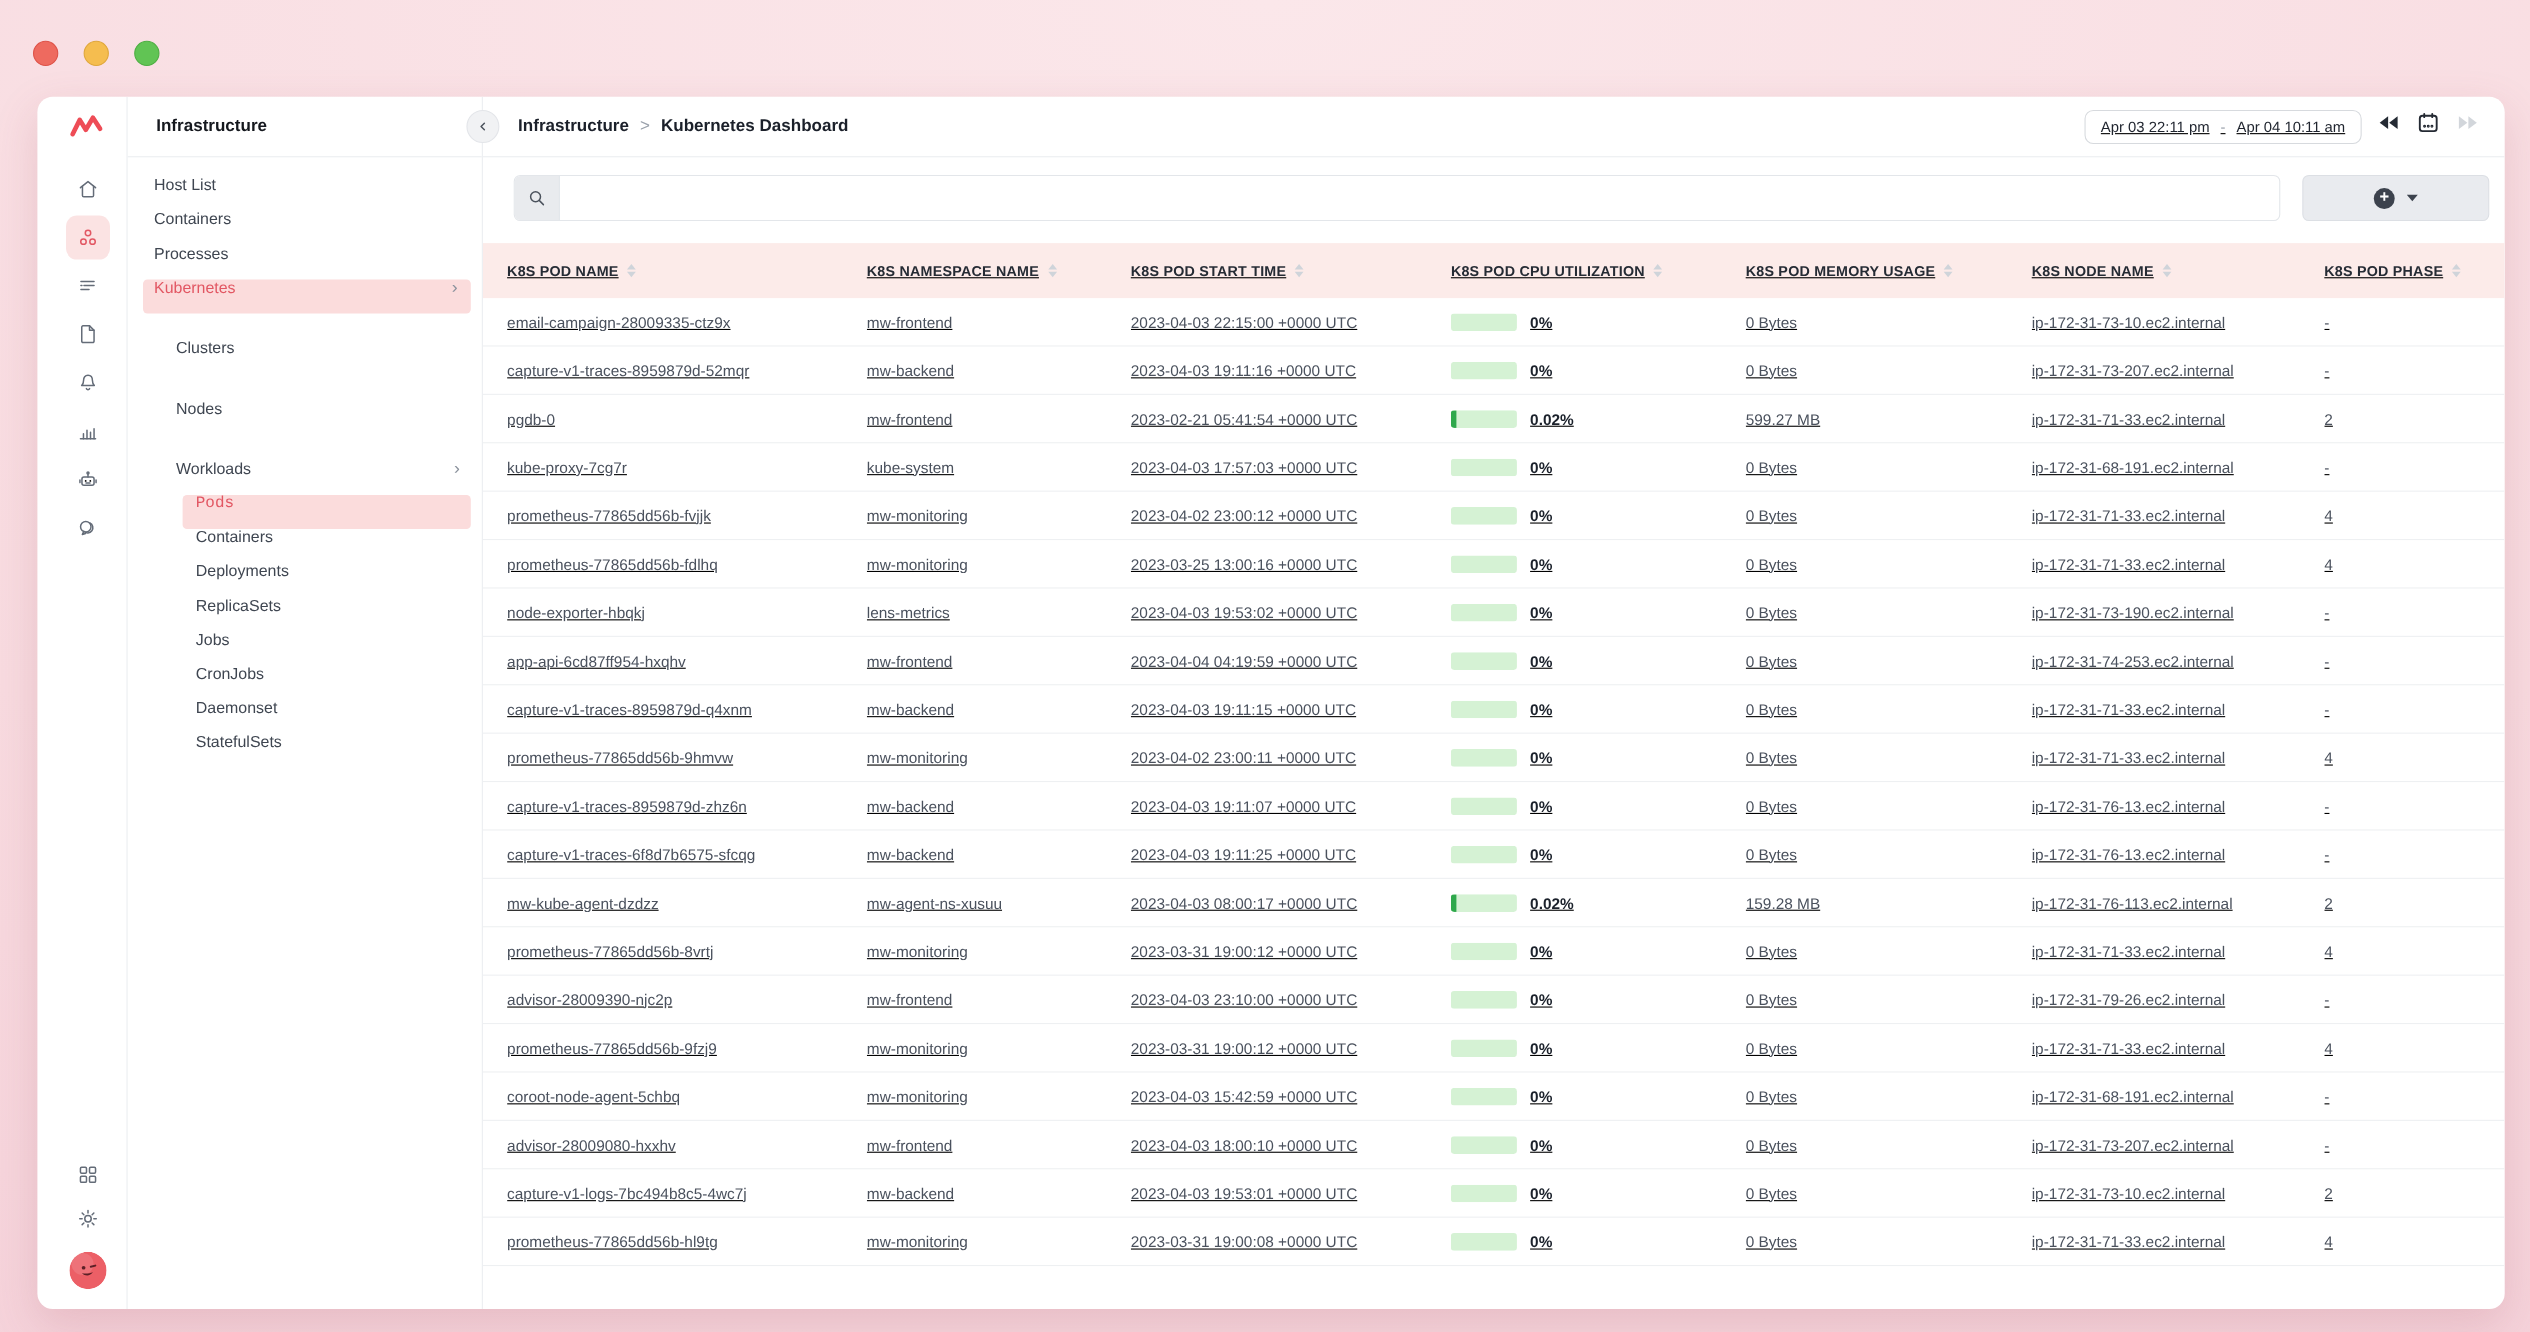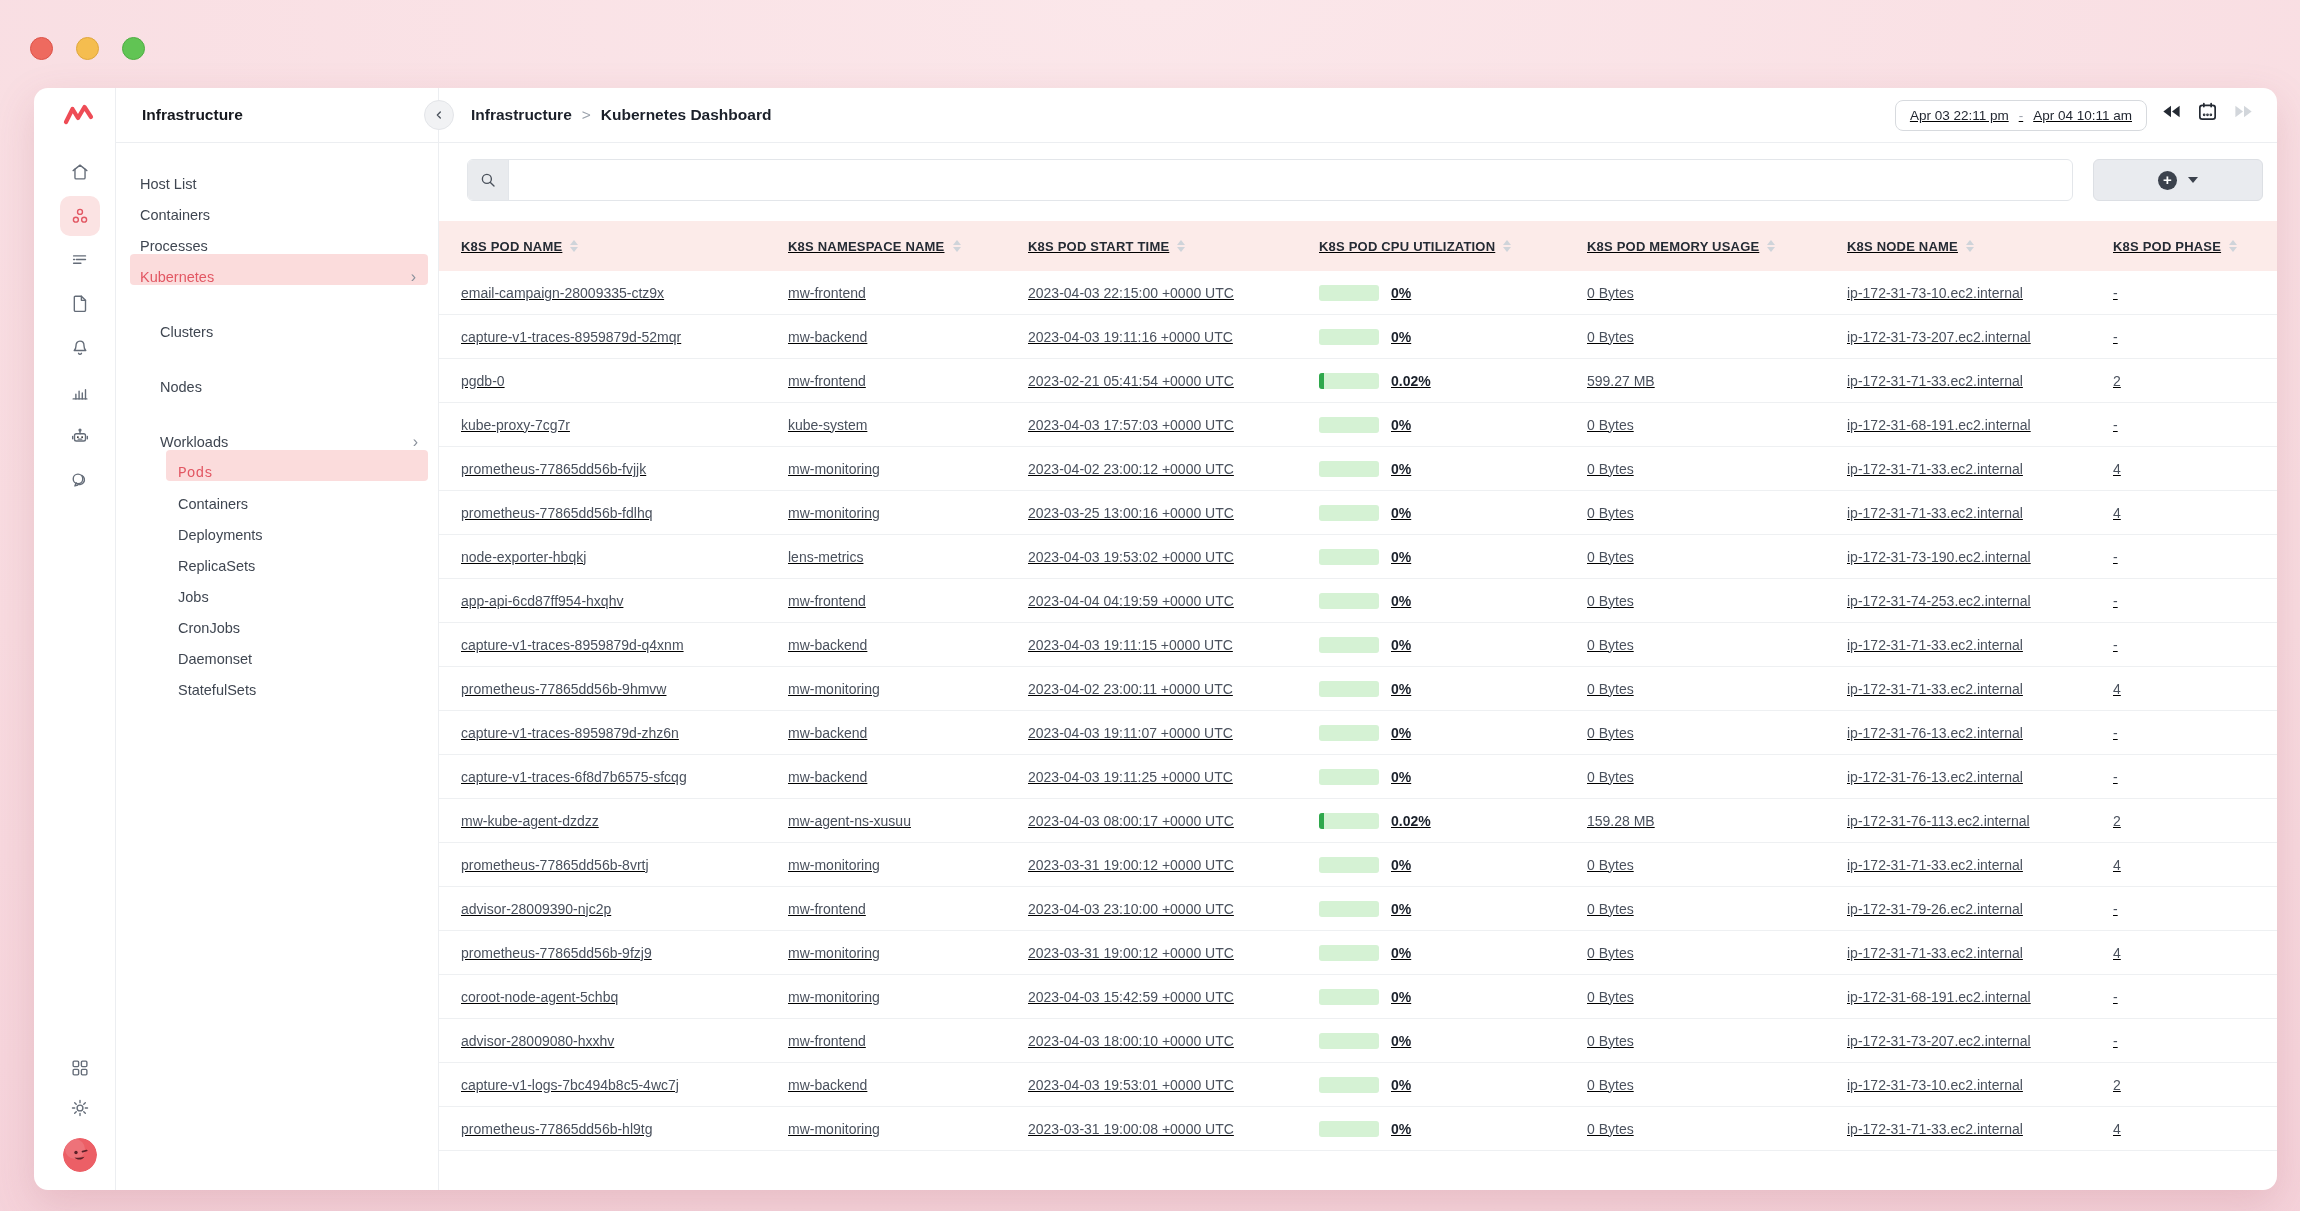--- a/index.html
+++ b/index.html
@@ -35,21 +35,21 @@
   .rail-btn svg{stroke:#646c78;fill:none;stroke-width:1.5;stroke-linecap:round;stroke-linejoin:round;}
   .rail-btn.active{background:#fbe3e3;}
   .rail-btn.active svg{stroke:#e25763;}
   .rail-bottom{margin-top:auto;display:flex;flex-direction:column;align-items:center;gap:10px;padding-bottom:18px;}
   .avatar{width:34px;height:34px;border-radius:50%;overflow:hidden;cursor:pointer;}
 
   
   .sidebar{width:322px;flex-shrink:0;border-right:1px solid #eceef1;display:flex;flex-direction:column;}
   .sidebar-header{height:54px;flex-shrink:0;border-bottom:1px solid #eceef1;display:flex;align-items:center;padding-left:26px;font-size:15.5px;font-weight:700;color:#15181e;}
   .nav{padding-top:18px;}
-  .nav-item{height:31px;display:flex;align-items:flex-end;font-size:14.5px;color:#3f4651;padding-left:24px;cursor:pointer;border-radius:4px;}
+  .nav-item{height:31px;display:flex;align-items:flex-start;font-size:14.5px;color:#3f4651;padding-left:24px;cursor:pointer;border-radius:4px;}
   .nav-item.lvl1{padding-left:44px;margin-top:24px;}
   .nav-item.lvl2{padding-left:62px;}
   .nav-item.active{color:#e25763;background:#fbdcdc;margin-right:10px;}
   .nav-item.active.lvl0{margin-left:14px;padding-left:10px;}
   .nav-item.active.lvl2{margin-left:50px;padding-left:12px;font-family:Liberation Mono, monospace;}
   .nav-chevron{margin-left:auto;margin-right:20px;color:#8a919c;font-size:16px;line-height:1;}
   .nav-item.active .nav-chevron{margin-right:12px;}
 
   
   .main{flex:1;display:flex;flex-direction:column;min-width:0;}

